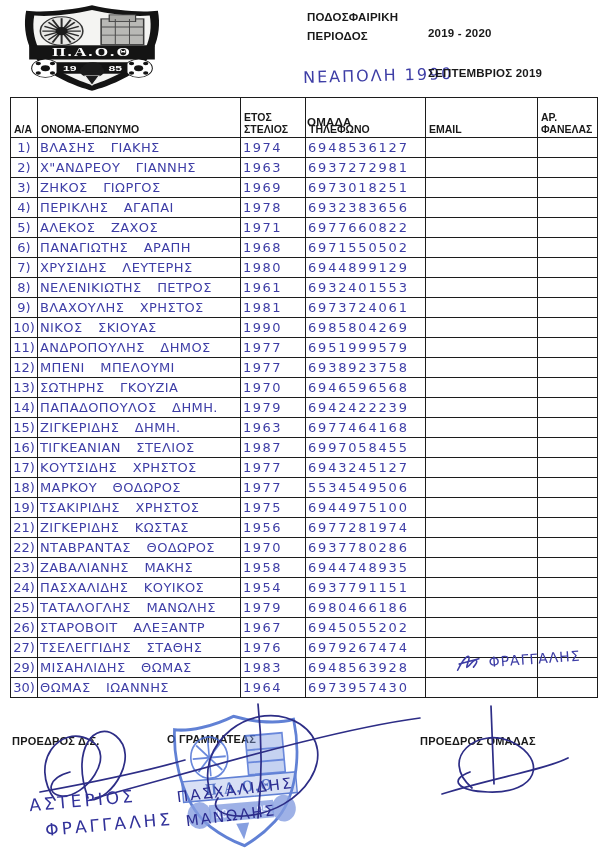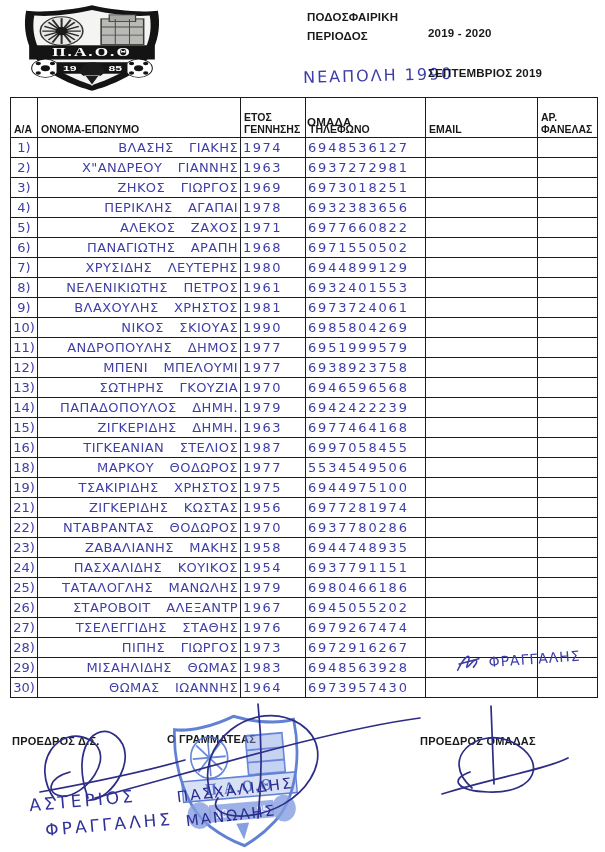--- a/index.html
+++ b/index.html
@@ -21,21 +21,21 @@
   #hdr-month-value{left:428px;top:67px;}
   
   #roster{left:10px;top:97px;border-collapse:collapse;table-layout:fixed;width:587px;}
   #roster th,#roster td{border:1.5px solid #1c1c1c;overflow:hidden;white-space:nowrap;}
   #roster th{
     font-weight:bold;font-size:10.5px;color:#191919;text-align:left;
     vertical-align:bottom;padding:2px 3px;height:35px;white-space:normal;line-height:12px;
   }
   #roster td{height:19px;font-size:13px;line-height:14px;padding:0 2px;}
   td.cnum{text-align:center;font-size:13.5px;}
-  td.cname{word-spacing:11px;letter-spacing:.4px;font-size:12.5px;padding-left:5px;text-align:right;}
+  td.cname{word-spacing:11px;letter-spacing:.4px;font-size:12.5px;padding-left:5px;}
   td.cyear{font-size:14px;letter-spacing:1.5px;padding-left:6px;}
   td.cphone{font-size:14px;letter-spacing:1.8px;padding-left:6px;}
   
   #jersey-note{left:455px;top:648px;font-size:14px;letter-spacing:1px;transform:rotate(-4deg);}
   
   .sig-label{font-size:11px;}
   #lbl-left{left:12px;top:735px;}
   #lbl-center{left:167px;top:733px;}
   #lbl-right{left:420px;top:735px;}
   #sig-left-name{left:30px;top:786px;font-size:17px;letter-spacing:3px;color:#32329a;transform:rotate(-5deg);line-height:26px;}
@@ -113,21 +113,21 @@
       <col style="width:203px">
       <col style="width:65px">
     <col style="width:120px">
       <col style="width:112px">
       <col style="width:60px">
   </colgroup>
   <thead>
     <tr>
       <th>Α/Α</th>
       <th>ΟΝΟΜΑ-ΕΠΩΝΥΜΟ</th>
-      <th>ΕΤΟΣ ΓΕΝΝΗΣΗΣ</th>
+      <th>ΕΤΟΣ ΣΤΕΛΙΟΣ</th>
       <th>ΤΗΛΕΦΩΝΟ</th>
       <th>EMAIL</th>
       <th>ΑΡ. ΦΑΝΕΛΑΣ</th>
     </tr>
   </thead>
   <tbody>
       <tr>
         <td class="ink cnum">1)</td>
         <td class="ink cname">ΒΛΑΣΗΣ ΓΙΑΚΗΣ</td>
         <td class="ink cyear">1974</td>
@@ -249,20 +249,28 @@
       </tr>
       <tr>
         <td class="ink cnum">16)</td>
         <td class="ink cname">ΤΙΓΚΕΑΝΙΑΝ ΣΤΕΛΙΟΣ</td>
         <td class="ink cyear">1987</td>
         <td class="ink cphone">6997058455</td>
         <td></td>
         <td></td>
       </tr>
       <tr>
+        <td class="ink cnum">17)</td>
+        <td class="ink cname">ΚΟΥΤΣΙΔΗΣ ΧΡΗΣΤΟΣ</td>
+        <td class="ink cyear">1977</td>
+        <td class="ink cphone">6943245127</td>
+        <td></td>
+        <td></td>
+      </tr>
+      <tr>
         <td class="ink cnum">18)</td>
         <td class="ink cname">ΜΑΡΚΟΥ ΘΟΔΩΡΟΣ</td>
         <td class="ink cyear">1977</td>
         <td class="ink cphone">5534549506</td>
         <td></td>
         <td></td>
       </tr>
       <tr>
         <td class="ink cnum">19)</td>
         <td class="ink cname">ΤΣΑΚΙΡΙΔΗΣ ΧΡΗΣΤΟΣ</td>
@@ -317,28 +325,20 @@
         <td class="ink cyear">1967</td>
         <td class="ink cphone">6945055202</td>
         <td></td>
         <td></td>
       </tr>
       <tr>
         <td class="ink cnum">27)</td>
         <td class="ink cname">ΤΣΕΛΕΓΓΙΔΗΣ ΣΤΑΘΗΣ</td>
         <td class="ink cyear">1976</td>
         <td class="ink cphone">6979267474</td>
-        <td></td>
-        <td></td>
-      </tr>
-      <tr>
-        <td class="ink cnum">28)</td>
-        <td class="ink cname">ΠΙΠΗΣ ΓΙΩΡΓΟΣ</td>
-        <td class="ink cyear">1973</td>
-        <td class="ink cphone">6972916267</td>
         <td></td>
         <td></td>
       </tr>
       <tr>
         <td class="ink cnum">29)</td>
         <td class="ink cname">ΜΙΣΑΗΛΙΔΗΣ ΘΩΜΑΣ</td>
         <td class="ink cyear">1983</td>
         <td class="ink cphone">6948563928</td>
         <td></td>
         <td></td>

